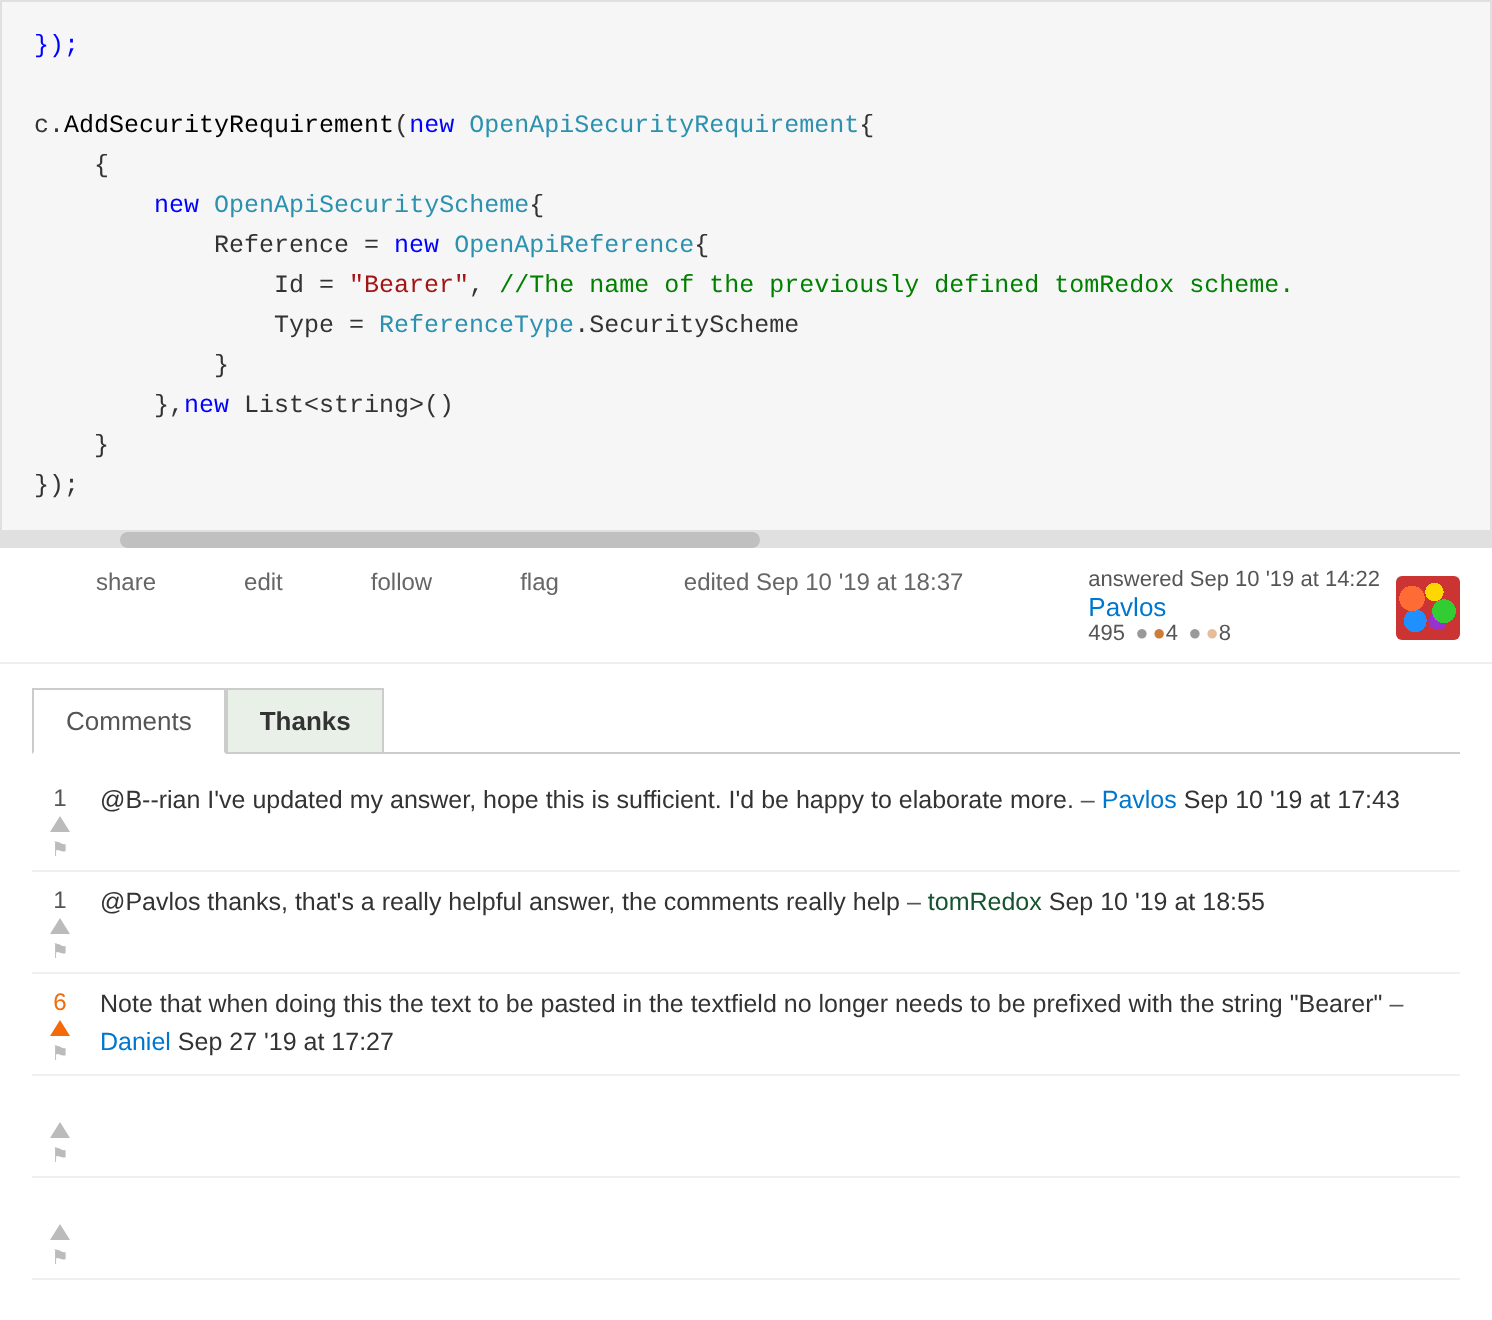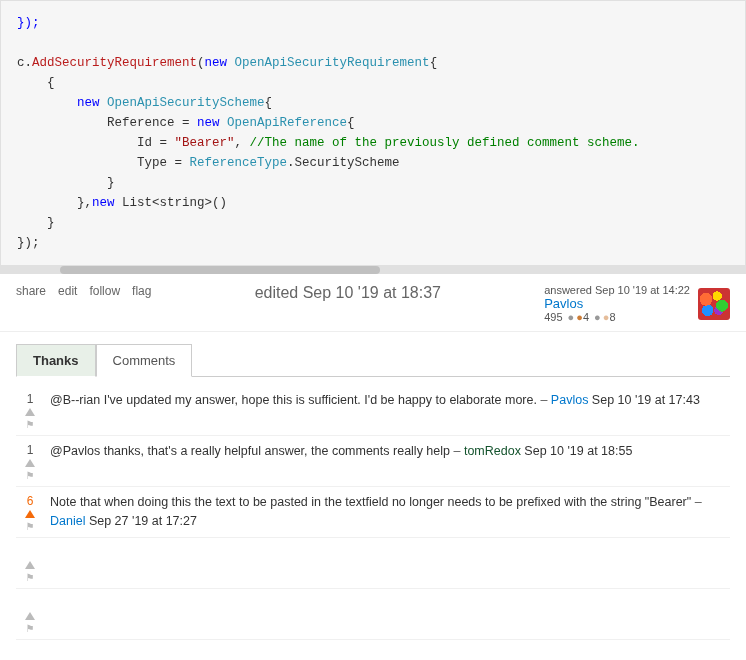--- a/index.html
+++ b/index.html
@@ -52,24 +52,25 @@
 
     .answer-actions {
       display: flex;
       gap: 12px;
       align-items: center;
     }
     .answer-actions a {
       color: #666;
       text-decoration: none;
       font-size: 12px;
+      margin-left: 32px;
     }
 
     .edited-info {
-      font-size: 16px;
+      font-size: 12px;
       color: #666;
     }
 
     .answerer-info {
       display: flex;
       align-items: center;
       gap: 8px;
       font-size: 12px;
     }
     .answerer-meta {
@@ -217,25 +218,25 @@
     .triangle-up.orange {
       border-bottom-color: #f46a0a;
     }
   </style>
 </head>
 <body>
 
 <div class="code-block">
   <span class="kw">    });</span><br>
   <br>
-  <span>c.<span style="color:#b91c1c">AddSecurityRequirement</span>(<span class="kw">new</span> <span class="cls">OpenApiSecurityRequirement</span>{</span><br>
+  <span>c.<span style="color:#000000">AddSecurityRequirement</span>(<span class="kw">new</span> <span class="cls">OpenApiSecurityRequirement</span>{</span><br>
   <span>&nbsp;&nbsp;&nbsp;&nbsp;{</span><br>
   <span>&nbsp;&nbsp;&nbsp;&nbsp;&nbsp;&nbsp;&nbsp;&nbsp;<span class="kw">new</span> <span class="cls">OpenApiSecurityScheme</span>{</span><br>
   <span>&nbsp;&nbsp;&nbsp;&nbsp;&nbsp;&nbsp;&nbsp;&nbsp;&nbsp;&nbsp;&nbsp;&nbsp;Reference = <span class="kw">new</span> <span class="cls">OpenApiReference</span>{</span><br>
-  <span>&nbsp;&nbsp;&nbsp;&nbsp;&nbsp;&nbsp;&nbsp;&nbsp;&nbsp;&nbsp;&nbsp;&nbsp;&nbsp;&nbsp;&nbsp;&nbsp;Id = <span class="str">"Bearer"</span>, <span class="cm">//The name of the previously defined comment scheme.</span></span><br>
+  <span>&nbsp;&nbsp;&nbsp;&nbsp;&nbsp;&nbsp;&nbsp;&nbsp;&nbsp;&nbsp;&nbsp;&nbsp;&nbsp;&nbsp;&nbsp;&nbsp;Id = <span class="str">"Bearer"</span>, <span class="cm">//The name of the previously defined tomRedox scheme.</span></span><br>
   <span>&nbsp;&nbsp;&nbsp;&nbsp;&nbsp;&nbsp;&nbsp;&nbsp;&nbsp;&nbsp;&nbsp;&nbsp;&nbsp;&nbsp;&nbsp;&nbsp;Type = <span class="cls">ReferenceType</span>.SecurityScheme</span><br>
   <span>&nbsp;&nbsp;&nbsp;&nbsp;&nbsp;&nbsp;&nbsp;&nbsp;&nbsp;&nbsp;&nbsp;&nbsp;}</span><br>
   <span>&nbsp;&nbsp;&nbsp;&nbsp;&nbsp;&nbsp;&nbsp;&nbsp;},<span class="kw">new</span> List&lt;string&gt;()</span><br>
   <span>&nbsp;&nbsp;&nbsp;&nbsp;}</span><br>
   <span>});</span>
 </div>
 
 <div class="scrollbar-area">
   <div class="scrollbar-thumb"></div>
 </div>
@@ -262,25 +263,25 @@
         <span class="rep-dot">●</span><span style="color:#cd7d37; opacity:0.5">●</span><span>8</span>
       </span>
     </div>
     <div class="avatar">
       <div class="avatar-inner"></div>
     </div>
   </div>
 </div>
 
 <div class="tabs-area">
+  <div class="tab" style="background:#fff; border-bottom:1px solid #fff; margin-bottom:-1px;">
+    <span>Comments</span>
+  </div>
   <div class="tab thanks-tab">
     <span>Thanks</span>
-  </div>
-  <div class="tab" style="background:#fff; border-bottom:1px solid #fff; margin-bottom:-1px;">
-    <span>Comments</span>
   </div>
 </div>
 
 <div class="comments-section">
 
   <div class="comment-row">
     <div class="vote-col">
       <span class="vote-count">1</span>
       <button class="upvote-btn">
         <div class="triangle-up"></div>

